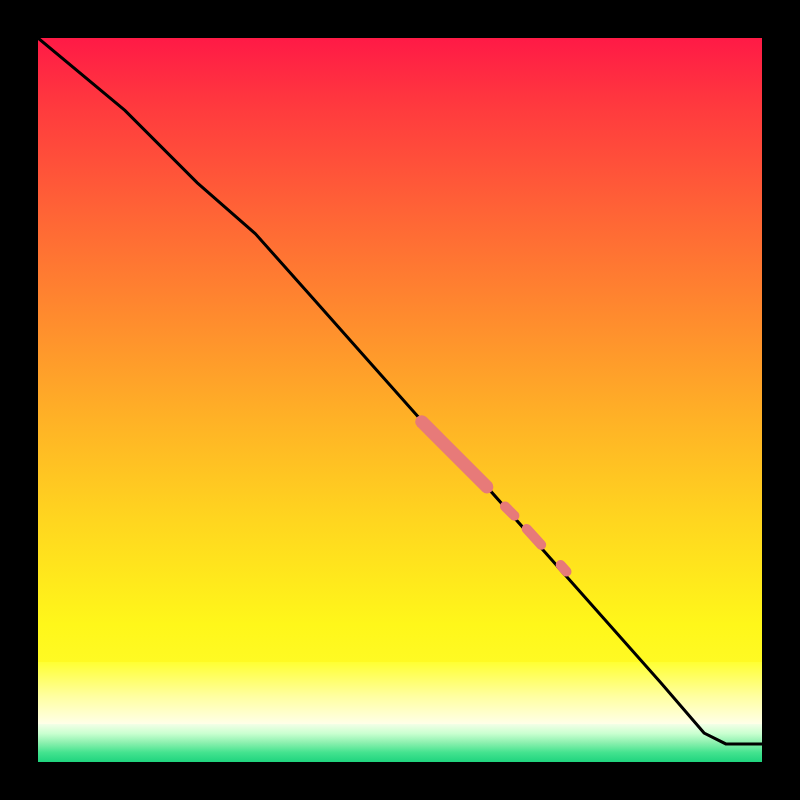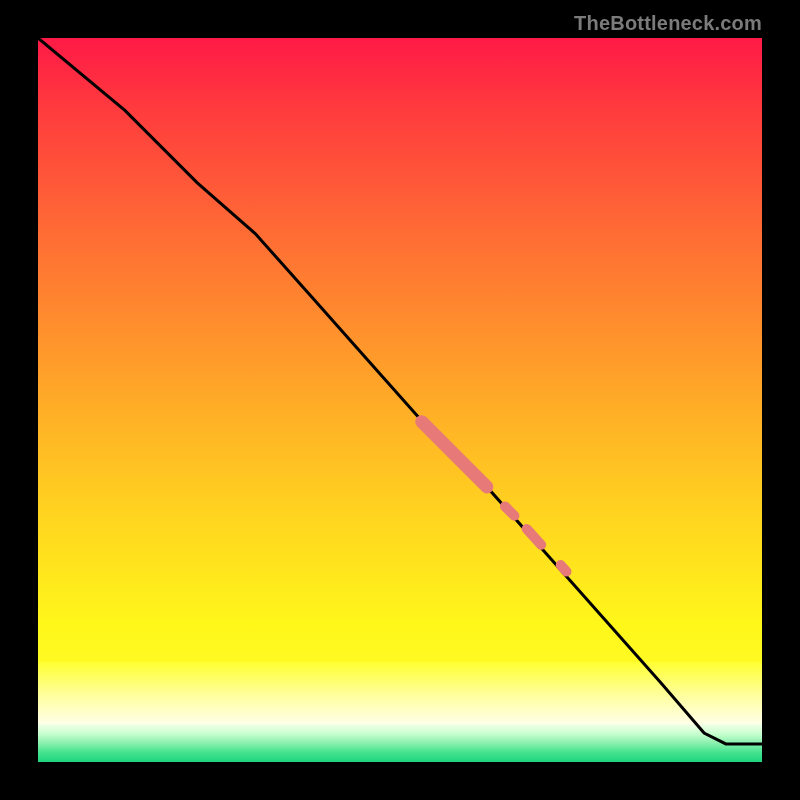--- a/index.html
+++ b/index.html
@@ -74,21 +74,20 @@
     font-weight: 600;
     color: #7b7b7b;
     letter-spacing: 0.2px;
   }
 </style>
 </head>
 <body>
 
 <div class="stage">
 
-  <div class="attribution">TheBottleneck.com</div>
 
   <div class="plot">
     <div class="gradient">
       <div class="grad-main"></div>
       <div class="grad-pale"></div>
       <div class="grad-green"></div>
     </div>
     <svg class="curve" viewBox="0 0 724 724" preserveAspectRatio="none">
       <path id="main-curve" fill="none" stroke="#000000" stroke-width="3" stroke-linecap="round" d="M0.0 0.0 L86.9 72.4 L159.3 144.8 L217.2 195.5 L275.1 260.6 L333.0 325.8 L391.0 391.0 L448.9 448.9 L506.8 514.0 L564.7 579.2 L622.6 644.4 L666.1 695.0 L687.8 705.9 L724.0 705.9"></path>
       <g id="highlights">

